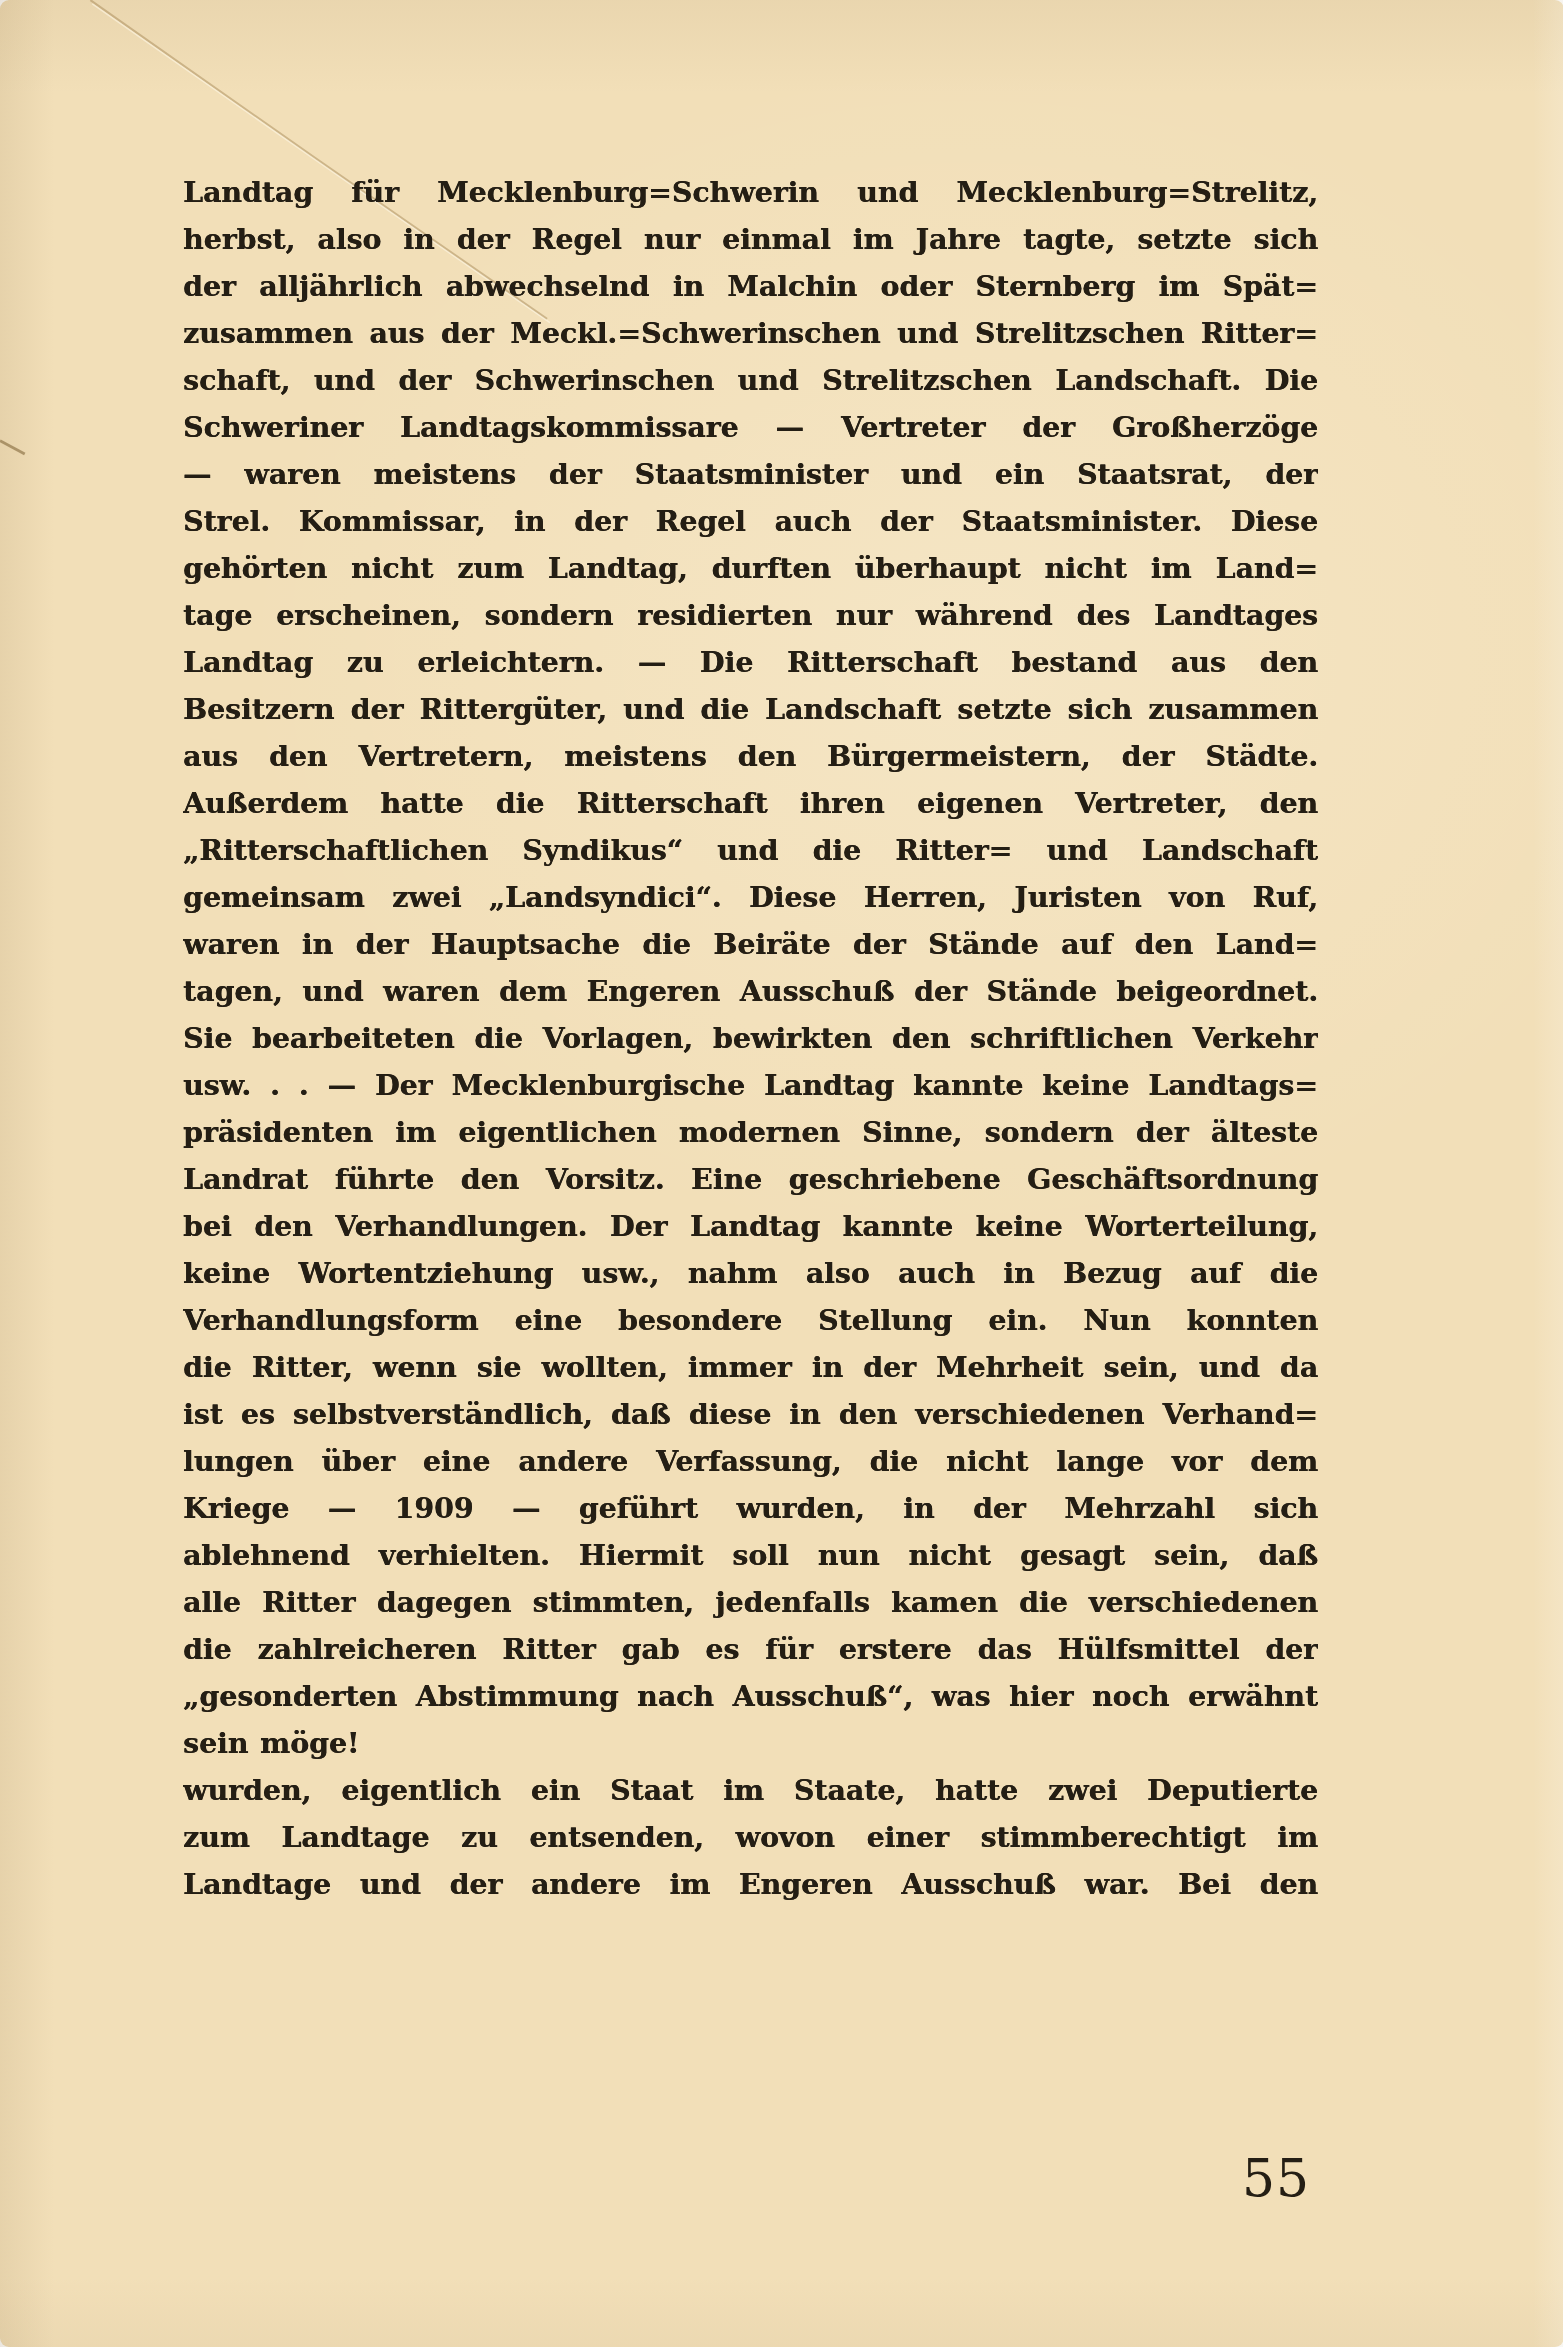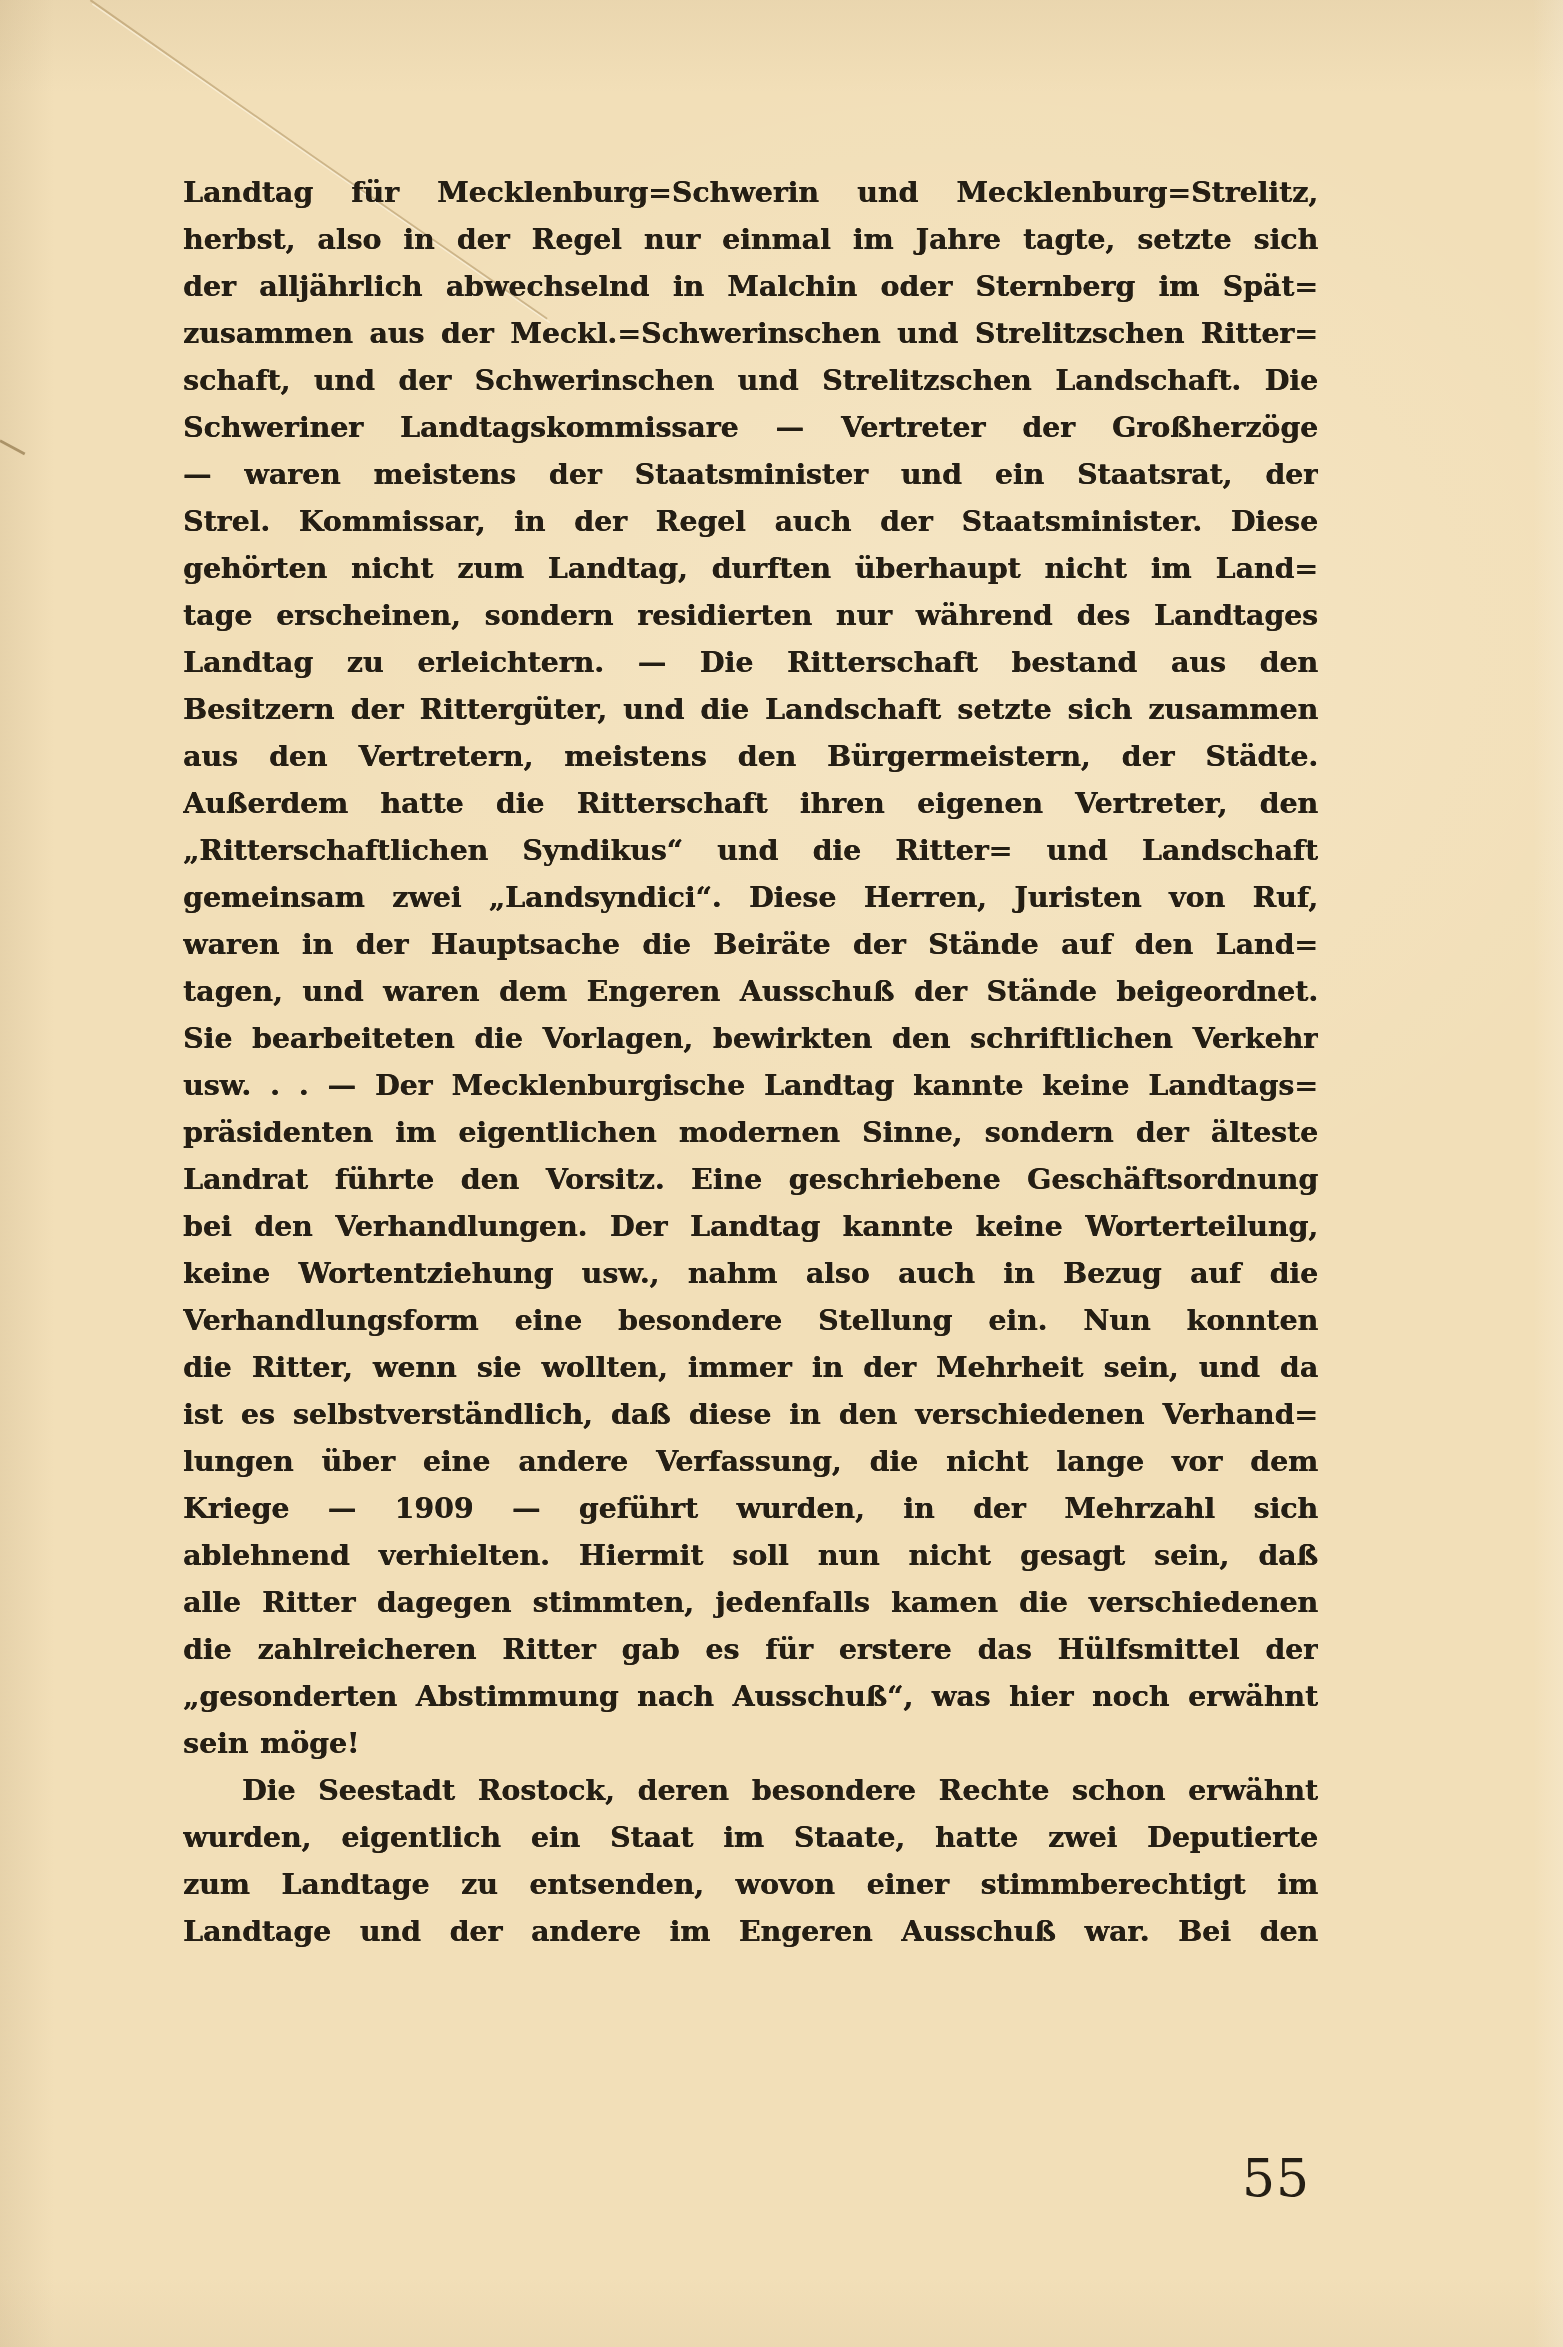--- a/index.html
+++ b/index.html
@@ -5,20 +5,21 @@
   html, body { margin: 0; padding: 0; }
   body {
     width: 1564px; height: 2347px;
     font-family: "DejaVu Serif", "Liberation Serif", serif;
     overflow: hidden;
   }
   .page {
     position: relative;
     width: 1564px; height: 2347px;
     background: var(--paper, #f2dfb8);
+    border-radius: 9px;
   }
   
   .paper-shading {
     position: absolute; inset: 0;
     background:
       radial-gradient(ellipse 1046px 856px at 62% 28%, rgba(255,252,240,0.22), rgba(255,252,240,0) 70%),
       linear-gradient(90deg, rgba(124,94,50,0.10), rgba(124,94,50,0) 3.5%),
       linear-gradient(270deg, rgba(250,246,235,0.25), rgba(250,246,235,0) 2%),
       linear-gradient(180deg, rgba(124,94,50,0.07), rgba(124,94,50,0) 4%),
       linear-gradient(0deg, rgba(124,94,50,0.05), rgba(124,94,50,0) 3%);
@@ -99,21 +100,20 @@
       <div class="line">Verhandlungsform eine besondere Stellung ein.  Nun konnten</div>
       <div class="line">die Ritter, wenn sie wollten, immer in der Mehrheit sein, und da</div>
       <div class="line">ist es selbstverständlich, daß diese in den verschiedenen Verhand=</div>
       <div class="line">lungen über eine andere Verfassung, die nicht lange vor dem</div>
       <div class="line">Kriege — 1909 — geführt wurden, in der Mehrzahl sich</div>
       <div class="line">ablehnend verhielten.  Hiermit soll nun nicht gesagt sein, daß</div>
       <div class="line">alle Ritter dagegen stimmten, jedenfalls kamen die verschiedenen</div>
       <div class="line">die zahlreicheren Ritter gab es für erstere das Hülfsmittel der</div>
       <div class="line">„gesonderten Abstimmung nach Ausschuß“, was hier noch erwähnt</div>
       <div class="line no-justify">sein möge!</div>
-      <div class="line indent">Die Seestadt Rostock, deren besondere Rechte schon erwähnt</div>
       <div class="line">wurden, eigentlich ein Staat im Staate, hatte zwei Deputierte</div>
       <div class="line">zum Landtage zu entsenden, wovon einer stimmberechtigt im</div>
       <div class="line">Landtage und der andere im Engeren Ausschuß war.  Bei den</div>
     </div>
 
   <div class="page-number">55</div>
 
 </div>
 
 

